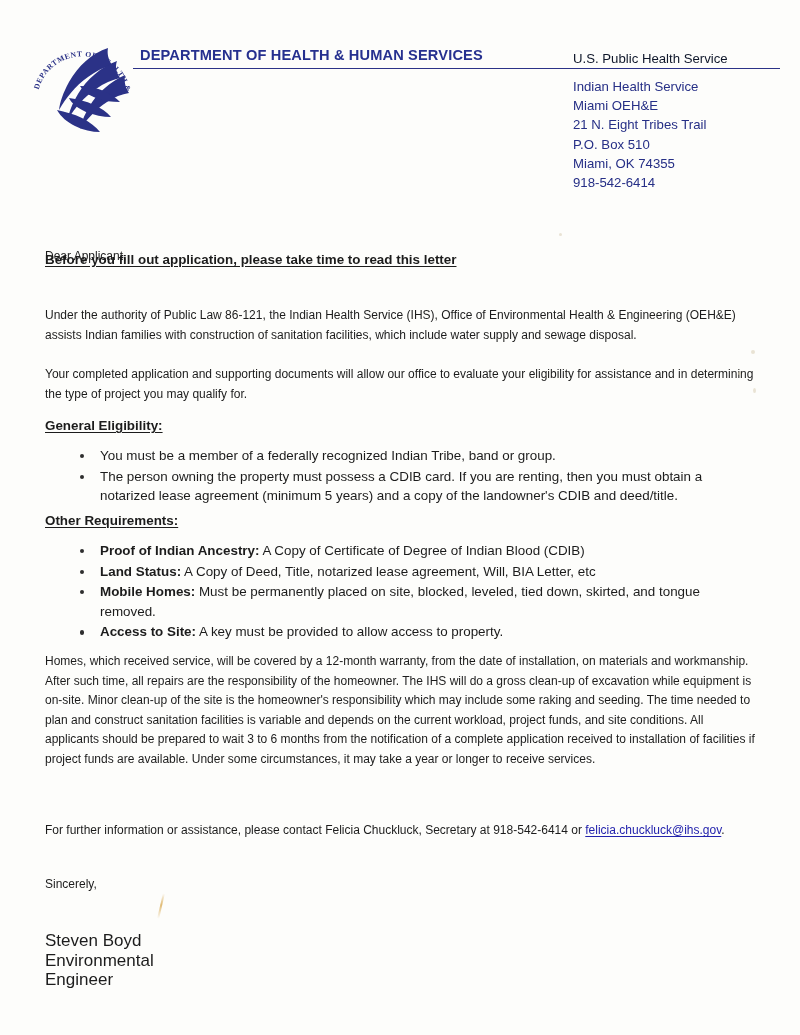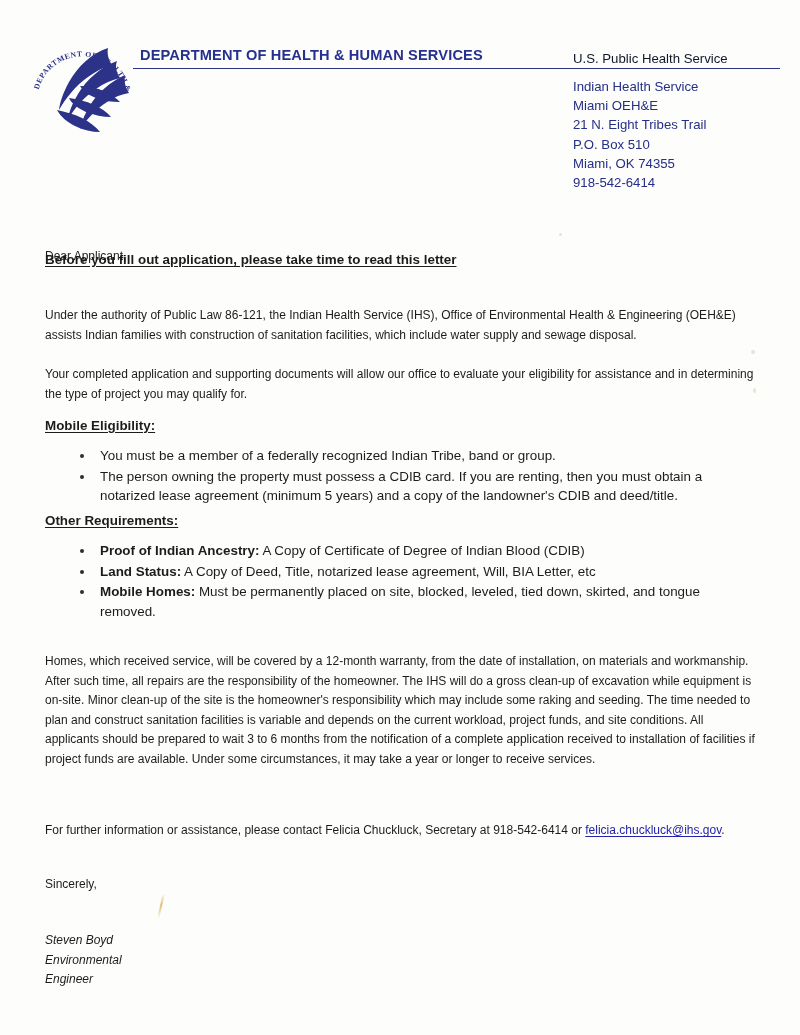--- a/index.html
+++ b/index.html
@@ -117,23 +117,22 @@
   }
   .lead { font-weight: bold; }
 
   .maillink {
     color: #2323ad;
     text-decoration: underline;
     text-underline-offset: 1.5px;
   }
 
   .sig {
-    font-size: 12px;
+    font-size: 17px;
     line-height: 19.6px;
-    font-style: italic;
   }
 
   
   .speck {
     position: absolute;
     background: #d8cdb4;
     border-radius: 50%;
     opacity: 0.55;
   }
   .pen-mark {
@@ -195,21 +194,21 @@
       <span class="head-ul">Before you fill out application, please take time to read this letter</span>
     </div>
 
     <div class="blk para" style="top:247px;">Dear Applicant,</div>
 
     <div class="blk para" style="top:290px;margin-top:16px;">Under the authority of Public Law 86-121, the Indian Health Service (IHS), Office of Environmental Health &amp; Engineering (OEH&amp;E) assists Indian families with construction of sanitation facilities, which include water supply and sewage disposal.</div>
 
     <div class="blk para" style="top:365px;">Your completed application and supporting documents will allow our office to evaluate your eligibility for assistance and in determining the type of project you may qualify for.</div>
 
     <div class="blk" style="top:416px;">
-      <span class="head-ul">Mobile Eligibility:</span>
+      <span class="head-ul">General Eligibility:</span>
     </div>
 
     <div class="blk" style="top:438px;">
       <ul class="bullets">
         <li>
           <span>You must be a member of a federally recognized Indian Tribe, band or group.</span>
         </li>
         <li>
           <span>The person owning the property must possess a CDIB card. If you are renting, then you must obtain a notarized lease agreement (minimum 5 years) and a copy of the landowner's CDIB and deed/title.</span>
         </li>
@@ -223,20 +222,23 @@
     <div class="blk" style="top:533px;">
       <ul class="bullets">
         <li>
           <span class="lead">Proof of Indian Ancestry:</span><span> A Copy of Certificate of Degree of Indian Blood (CDIB)</span>
         </li>
         <li>
           <span class="lead">Land Status:</span><span> A Copy of Deed, Title, notarized lease agreement, Will, BIA Letter, etc</span>
         </li>
         <li>
           <span class="lead">Mobile Homes:</span><span> Must be permanently placed on site, blocked, leveled, tied down, skirted, and tongue removed.</span>
+        </li>
+        <li>
+          <span class="lead">Access to Site:</span><span> A key must be provided to allow access to property.</span>
         </li>
       </ul>
     </div>
 
     <div class="blk para" style="top:652px;">Homes, which received service, will be covered by a 12-month warranty, from the date of installation, on materials and workmanship. After such time, all repairs are the responsibility of the homeowner. The IHS will do a gross clean-up of excavation while equipment is on-site. Minor clean-up of the site is the homeowner's responsibility which may include some raking and seeding.  The time needed to plan and construct sanitation facilities is variable and depends on the current workload, project funds, and site conditions. All applicants should be prepared to wait 3 to 6 months from the notification of a complete application received to installation of facilities if project funds are available.  Under some circumstances, it may take a year or longer to receive services.</div>
 
     <div class="blk para" style="top:821px;">
       <span>For further information or assistance, please contact Felicia Chuckluck, Secretary at 918-542-6414 or </span><a class="maillink" href="#">felicia.chuckluck@ihs.gov</a><span>.</span>
     </div>
 

